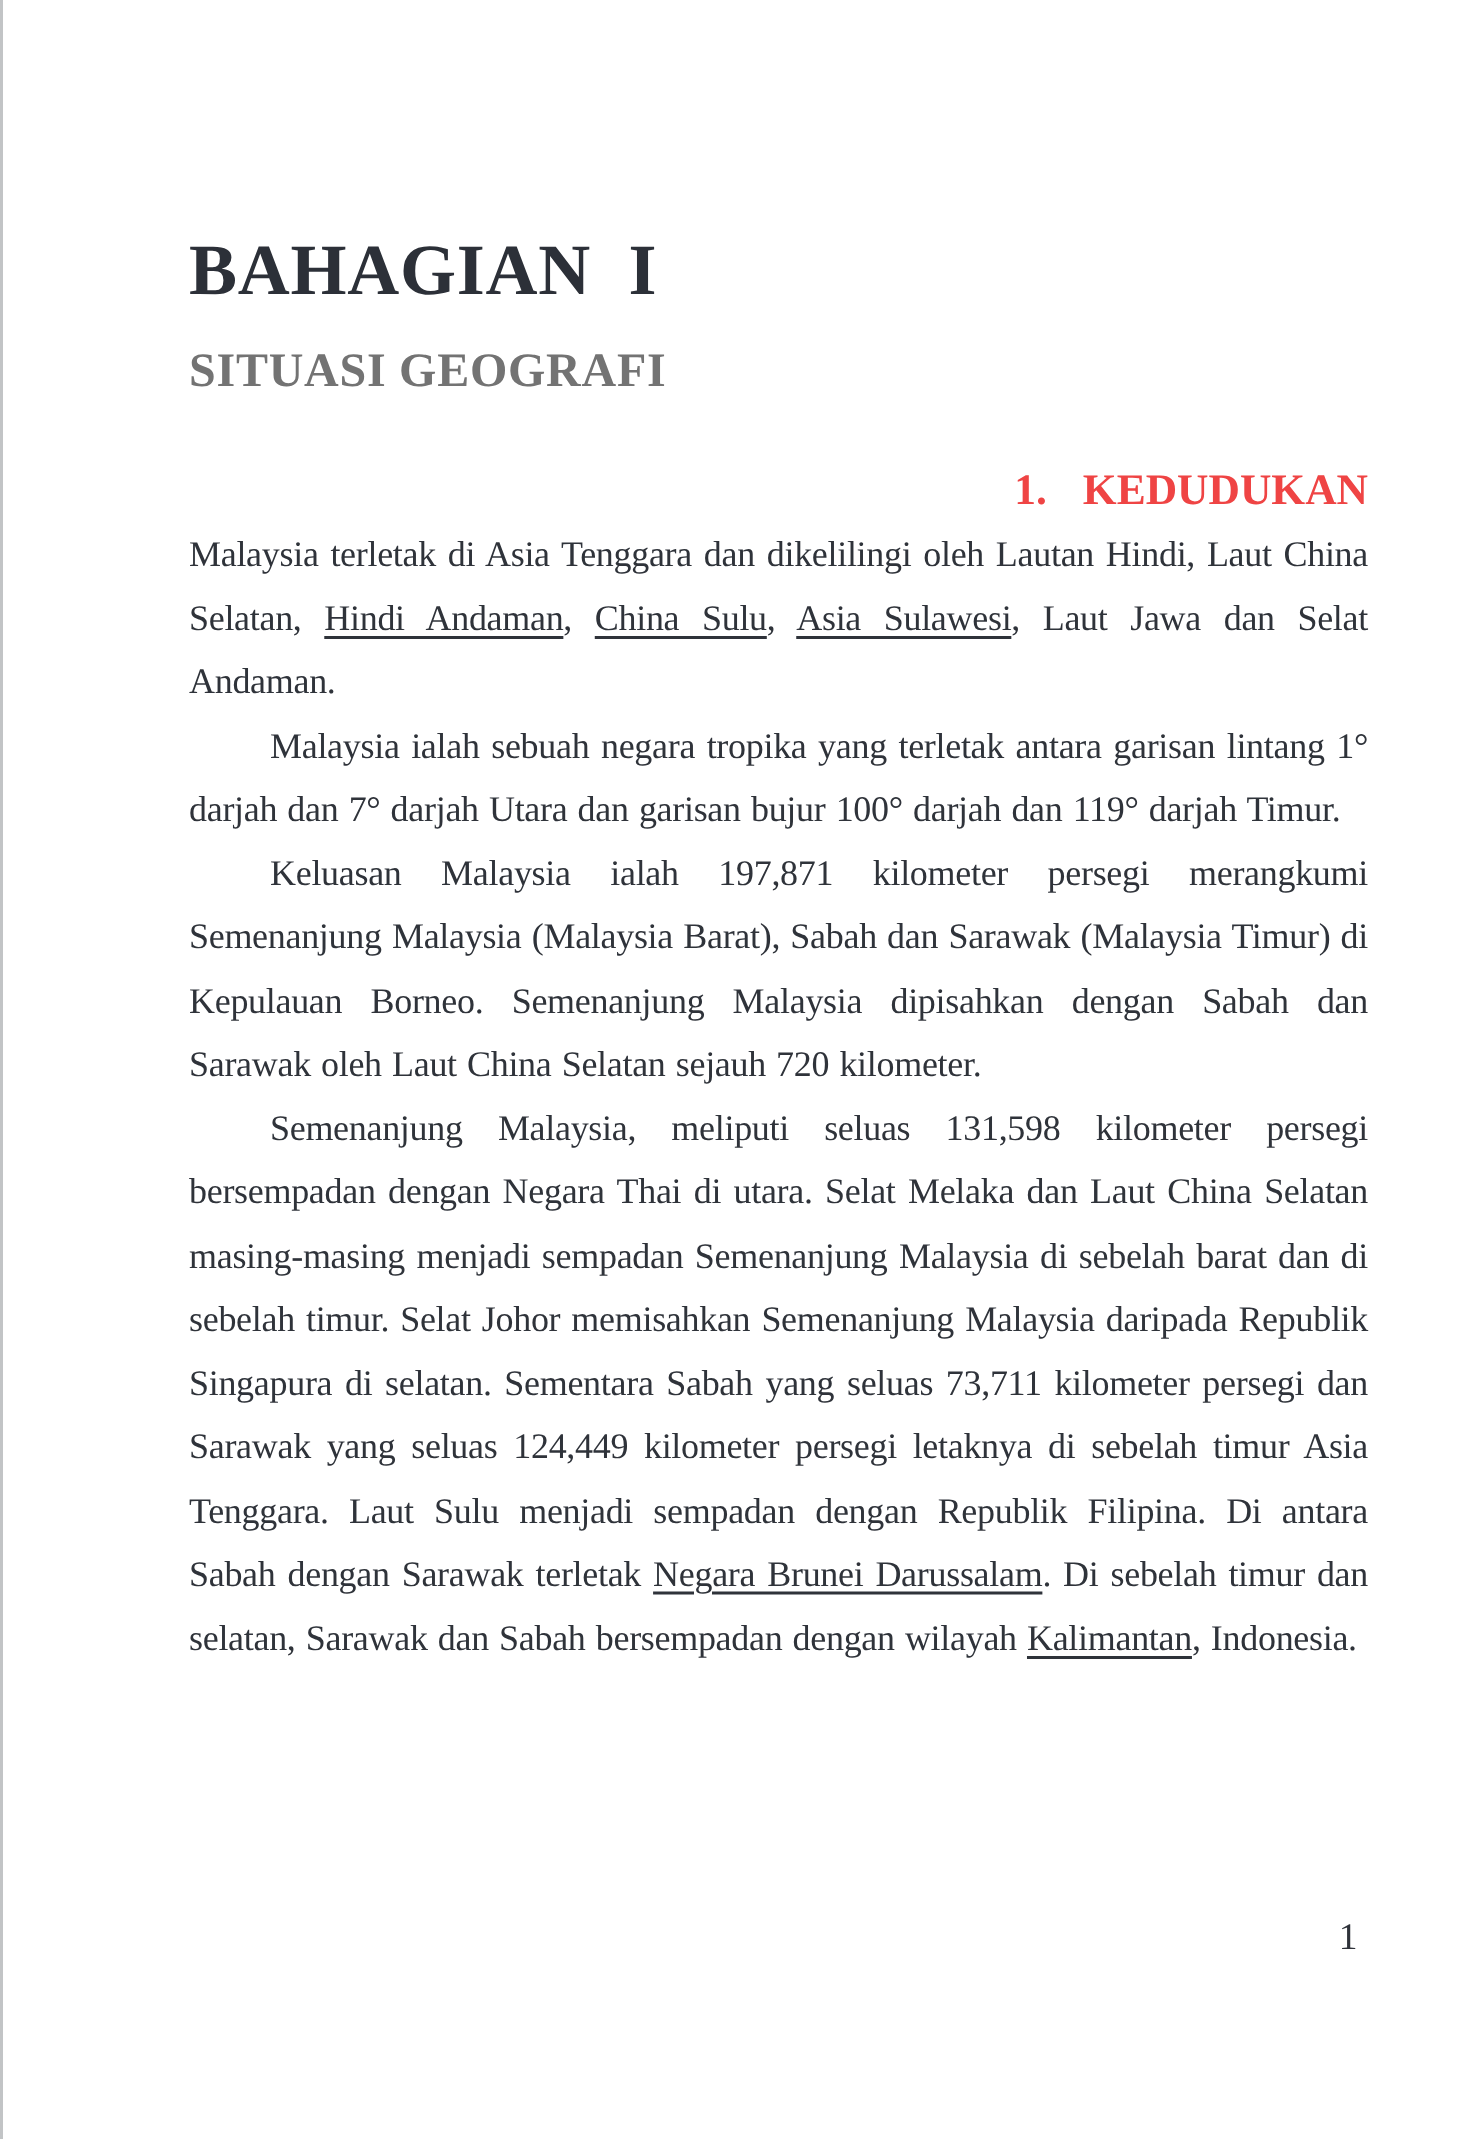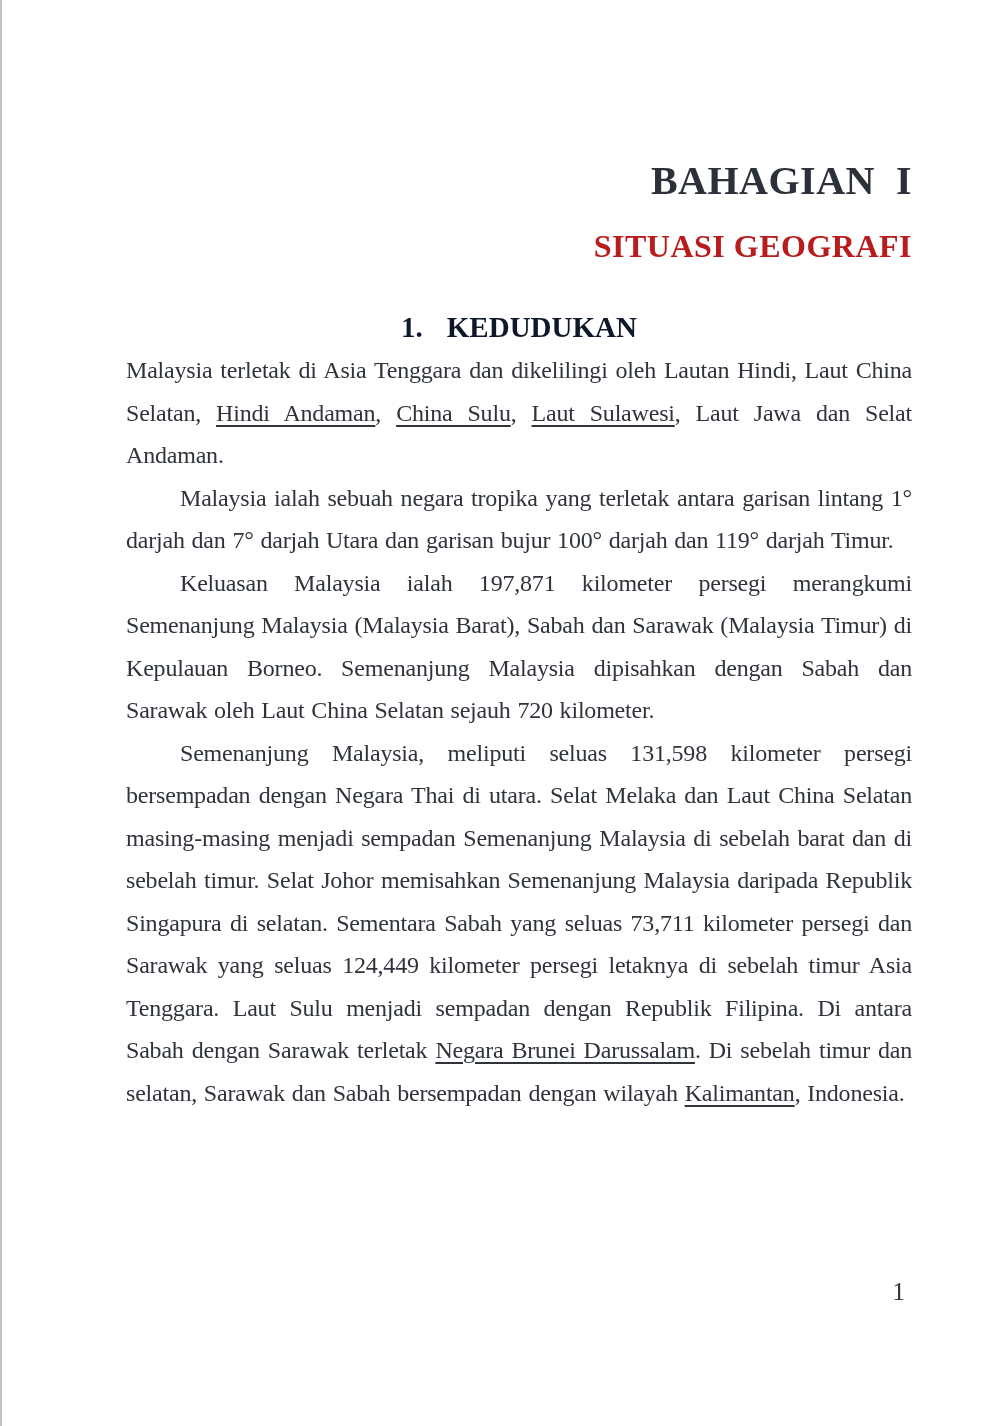--- a/index.html
+++ b/index.html
@@ -25,44 +25,44 @@
     background: #c2c4c6;
   }
   .content {
     position: absolute;
     top: 158px;
     left: 126px;
     width: 786px;
   }
   .title {
     margin: 0;
-    font-size: 40px;
+    font-size: 48px;
     font-weight: bold;
     line-height: 46px;
-    text-align: right;
+    text-align: left;
     letter-spacing: 0.5px;
     white-space: pre;
     color: #2c3038;
   }
   .subtitle {
     margin: 22px 0 0 0;
     font-size: 32px;
     font-weight: bold;
     line-height: 40px;
-    text-align: right;
+    text-align: left;
     letter-spacing: 0.5px;
-    color: #b91c1c;
+    color: #737373;
   }
   .section-heading {
     margin: 42px 0 0 0;
     font-size: 29px;
     font-weight: bold;
     line-height: 38px;
-    text-align: center;
-    color: #0f172a;
+    text-align: right;
+    color: #ef4444;
   }
   .section-heading .sec-num {
     margin-right: 24px;
   }
   p.body-para {
     margin: 0;
     font-size: 24px;
     line-height: 42.5px;
     text-align: justify;
     text-indent: 54px;
@@ -91,21 +91,21 @@
 
 <div class="page">
   <div class="page-edge"></div>
 
   <div class="content">
     <h1 class="title">BAHAGIAN  I</h1>
     <h2 class="subtitle">SITUASI GEOGRAFI</h2>
 
     <h3 class="section-heading"><span class="sec-num">1.</span><span>KEDUDUKAN</span></h3>
 
-    <p class="body-para no-indent"><span>Malaysia terletak di Asia Tenggara dan dikelilingi oleh Lautan Hindi, Laut China Selatan, </span><span class="u">Hindi Andaman</span><span>, </span><span class="u">China Sulu</span><span>, </span><span class="u">Laut Sulawesi</span><span>, Laut Jawa dan Selat Andaman.</span></p>
+    <p class="body-para no-indent"><span>Malaysia terletak di Asia Tenggara dan dikelilingi oleh Lautan Hindi, Laut China Selatan, </span><span class="u">Hindi Andaman</span><span>, </span><span class="u">China Sulu</span><span>, </span><span class="u">Asia Sulawesi</span><span>, Laut Jawa dan Selat Andaman.</span></p>
 
     <p class="body-para">Malaysia ialah sebuah negara tropika yang terletak antara garisan lintang 1° darjah dan 7° darjah Utara dan garisan bujur 100° darjah dan 119° darjah Timur.</p>
 
     <p class="body-para">Keluasan Malaysia ialah 197,871 kilometer persegi merangkumi Semenanjung Malaysia (Malaysia Barat), Sabah dan Sarawak (Malaysia Timur) di Kepulauan Borneo. Semenanjung Malaysia dipisahkan dengan Sabah dan Sarawak oleh Laut China Selatan sejauh 720 kilometer.</p>
 
     <p class="body-para"><span>Semenanjung Malaysia, meliputi seluas 131,598 kilometer persegi bersempadan dengan Negara Thai di utara. Selat Melaka dan Laut China Selatan masing-masing menjadi sempadan Semenanjung Malaysia di sebelah barat dan di sebelah timur. Selat Johor memisahkan Semenanjung Malaysia daripada Republik Singapura di selatan. Sementara Sabah yang seluas 73,711 kilometer persegi dan Sarawak yang seluas 124,449 kilometer persegi letaknya di sebelah timur Asia Tenggara. Laut Sulu menjadi sempadan dengan Republik Filipina. Di antara Sabah dengan Sarawak terletak </span><span class="u">Negara Brunei Darussalam</span><span>. Di sebelah timur dan selatan, Sarawak dan Sabah bersempadan dengan wilayah </span><span class="u">Kalimantan</span><span>, Indonesia.</span></p>
   </div>
 
   <div class="page-number">1</div>
 </div>

